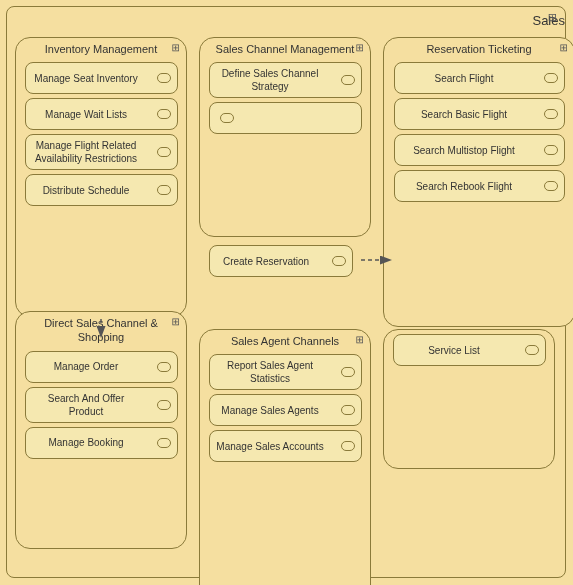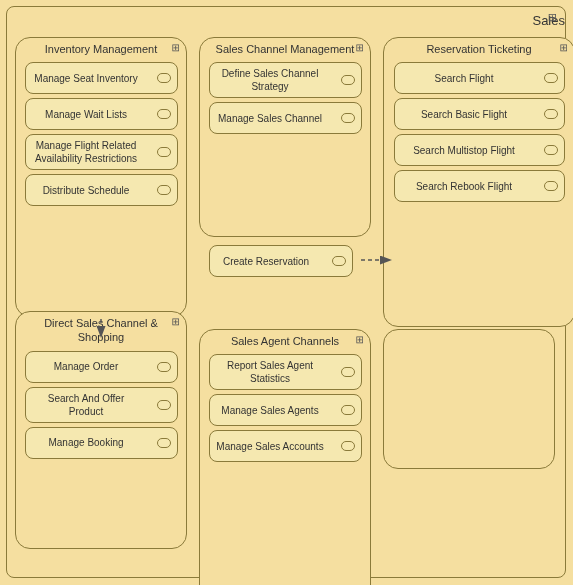--- a/index.html
+++ b/index.html
@@ -162,21 +162,20 @@
   </div>
 
   <div class="group-box" id="sales-channel">
     <div class="group-title">Sales Channel Management</div>
     <span class="group-grid-icon">⊞</span>
     <div class="item-box">
       <span class="item-label">Define Sales Channel Strategy</span>
       <span class="item-icon"></span>
     </div>
     <div class="item-box">
-      <span class="item-label">Manage Sales Channel</span>
       <span class="item-icon"></span>
     </div>
   </div>
 
   <div class="group-box" id="reservation">
     <div class="group-title">Reservation Ticketing</div>
     <span class="group-grid-icon">⊞</span>
     <div class="item-box">
       <span class="item-label">Search Flight</span>
       <span class="item-icon"></span>
@@ -230,20 +229,24 @@
       <span class="item-label">Manage Sales Agents</span>
       <span class="item-icon"></span>
     </div>
     <div class="item-box">
       <span class="item-label">Manage Sales Accounts</span>
       <span class="item-icon"></span>
     </div>
   </div>
 
   <div class="group-box" id="reservation-bottom">
+    <div class="item-box">
+      <span class="item-label">Service List</span>
+      <span class="item-icon"></span>
+    </div>
   </div>
 
   <svg class="arrows-svg">
 
     <defs>
       <marker id="arrowhead" markerWidth="8" markerHeight="6" refX="6" refY="3" orient="auto">
         <polygon points="0 0, 8 3, 0 6" fill="#555"></polygon>
       </marker>
     </defs>
 

